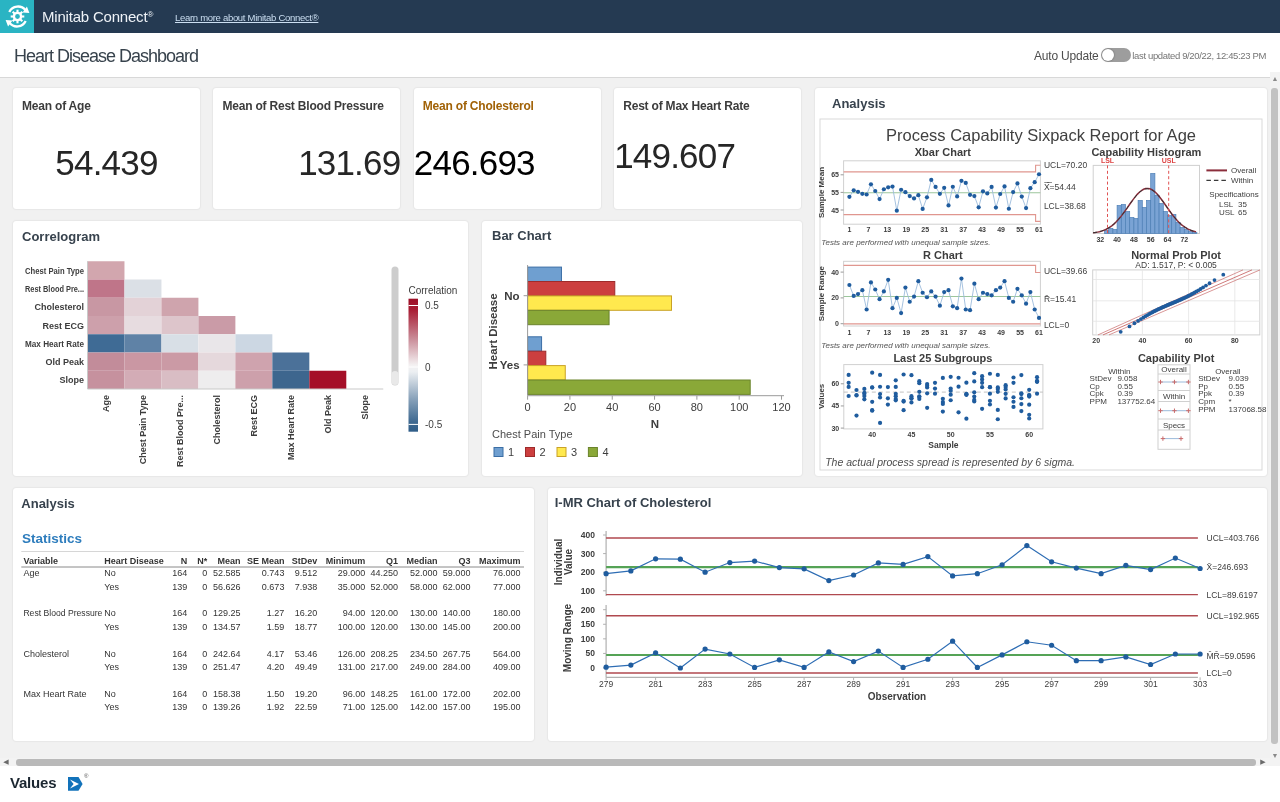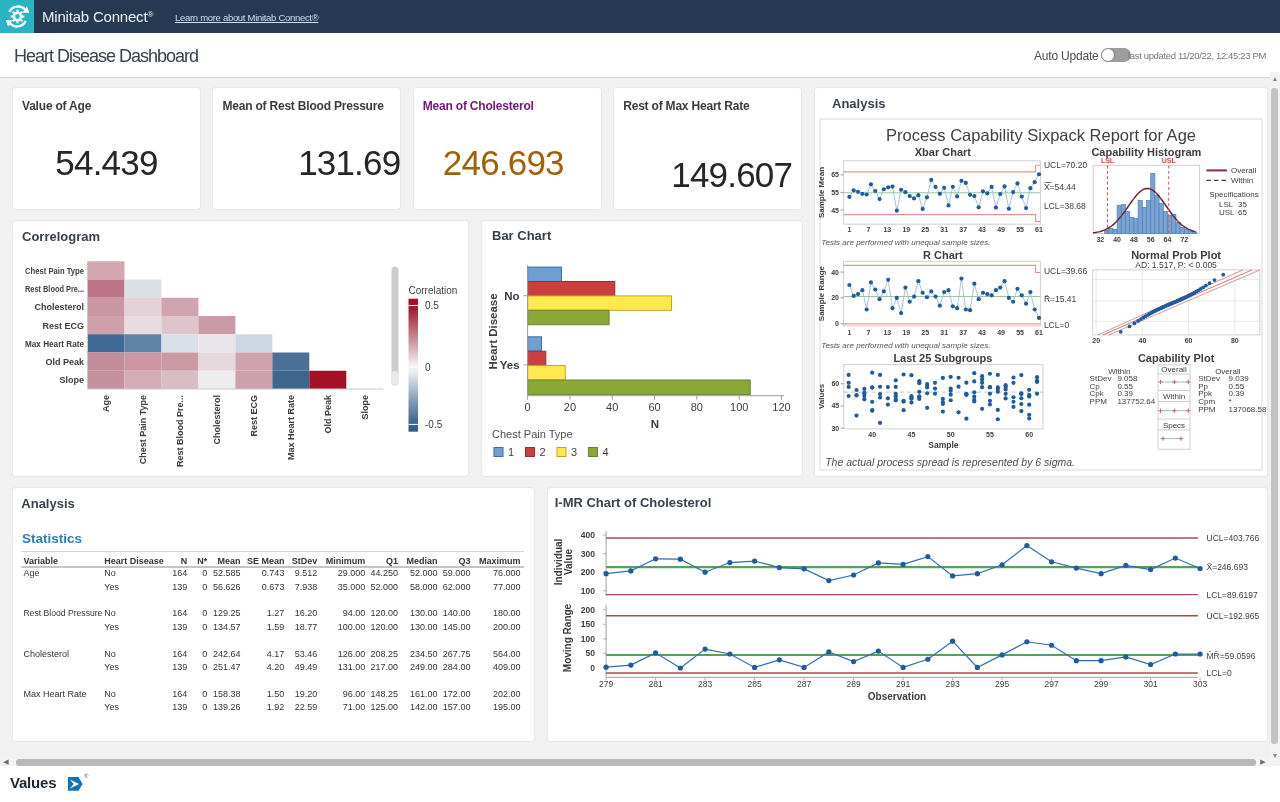--- a/index.html
+++ b/index.html
@@ -30,33 +30,33 @@
  </g>
 </svg>
 
 <div style="position:absolute;left:42px;top:8px;font-size:15px;font-weight:400;color:#eef2f7;letter-spacing:-0.2px;">Minitab Connect<span style="font-size:8px;vertical-align:5px;">®</span></div>
 <div style="position:absolute;left:175px;top:12px;font-size:9.5px;letter-spacing:-0.3px;color:#ccdff2;text-decoration:underline;">Learn more about Minitab Connect®</div>
 <div style="position:absolute;left:0;top:33px;width:1280px;height:44px;background:#fff;border-bottom:1px solid #d8d8d8;"></div>
 <div style="position:absolute;left:14px;top:46px;font-size:18px;letter-spacing:-1px;color:#37424c;">Heart Disease Dashboard</div>
 <div style="position:absolute;left:1034px;top:49px;width:62px;text-align:right;font-size:12px;color:#4d4d4d;white-space:nowrap;letter-spacing:-0.2px;">Auto Update</div>
 <div style="position:absolute;left:1101px;top:48px;width:30px;height:14px;border-radius:8px;background:#9d9d9d;"></div>
 <div style="position:absolute;left:1102px;top:49px;width:12px;height:12px;border-radius:50%;background:#fff;box-shadow:0 0 2px rgba(0,0,0,.4);"></div>
-<div style="position:absolute;left:1036px;top:50px;width:230px;text-align:right;font-size:9.5px;letter-spacing:-0.35px;color:#757575;white-space:nowrap;">last updated 11/20/22, 12:45:23 PM</div>
+<div style="position:absolute;left:1036px;top:50px;width:230px;text-align:right;font-size:9.5px;letter-spacing:-0.35px;color:#757575;white-space:nowrap;">last updated 9/20/22, 12:45:23 PM</div>
 <div class="card" style="left:13px;top:88px;width:187px;height:121px;"></div>
-<div style="position:absolute;left:22px;top:99px;font-size:12px;letter-spacing:-0.2px;font-weight:bold;color:#3c3c3c;">Value of Age</div>
+<div style="position:absolute;left:22px;top:99px;font-size:12px;letter-spacing:-0.2px;font-weight:bold;color:#3c3c3c;">Mean of Age</div>
 <div style="position:absolute;left:13px;width:187px;text-align:center;font-size:35px;letter-spacing:-0.8px;color:#262626;top:143px;">54.439</div>
 <div class="card" style="left:213.4px;top:88px;width:187px;height:121px;"></div>
 <div style="position:absolute;left:222.4px;top:99px;font-size:12px;letter-spacing:-0.2px;font-weight:bold;color:#3c3c3c;">Mean of Rest Blood Pressure</div>
 <div style="position:absolute;left:213.4px;width:187px;text-align:right;font-size:35px;letter-spacing:-0.8px;color:#262626;top:143px;">131.69</div>
 <div class="card" style="left:413.8px;top:88px;width:187px;height:121px;"></div>
-<div style="position:absolute;left:422.8px;top:99px;font-size:12px;letter-spacing:-0.2px;font-weight:bold;color:#701a75;">Mean of Cholesterol</div>
-<div style="position:absolute;left:413.8px;width:179px;text-align:center;font-size:35px;letter-spacing:-0.8px;color:#a16207;top:143px;">246.693</div>
+<div style="position:absolute;left:422.8px;top:99px;font-size:12px;letter-spacing:-0.2px;font-weight:bold;color:#a16207;">Mean of Cholesterol</div>
+<div style="position:absolute;left:413.8px;width:179px;font-size:35px;letter-spacing:-0.8px;color:#000000;top:143px;">246.693</div>
 <div class="card" style="left:614.2px;top:88px;width:187px;height:121px;"></div>
 <div style="position:absolute;left:623.2px;top:99px;font-size:12px;letter-spacing:-0.2px;font-weight:bold;color:#3c3c3c;">Rest of Max Heart Rate</div>
-<div style="position:absolute;left:614.2px;width:178px;text-align:right;font-size:35px;letter-spacing:-0.8px;color:#262626;top:155px;">149.607</div>
+<div style="position:absolute;left:614.2px;width:178px;text-align:left;font-size:35px;letter-spacing:-0.8px;color:#262626;top:136px;">149.607</div>
 <div class="card" style="left:13px;top:221px;width:455px;height:255px;"></div>
 <svg style="left:13px;top:221px" width="455" height="255" viewBox="0 0 455 255">
 <text x="9" y="20" font-size="13" font-weight="bold" fill="#37424d">Correlogram</text>
 <rect x="74.5" y="40.25" width="36.97" height="18.25" fill="#d2a6ae"></rect>
 <rect x="74.5" y="58.5" width="36.97" height="18.25" fill="#bf7589"></rect>
 <rect x="111.47" y="58.5" width="36.97" height="18.25" fill="#dbe0e6"></rect>
 <rect x="74.5" y="76.75" width="36.97" height="18.25" fill="#c897a3"></rect>
 <rect x="111.47" y="76.75" width="36.97" height="18.25" fill="#e3d2d7"></rect>
 <rect x="148.44" y="76.75" width="36.97" height="18.25" fill="#cfa4ad"></rect>
 <rect x="74.5" y="95" width="36.97" height="18.25" fill="#cda0ab"></rect>

